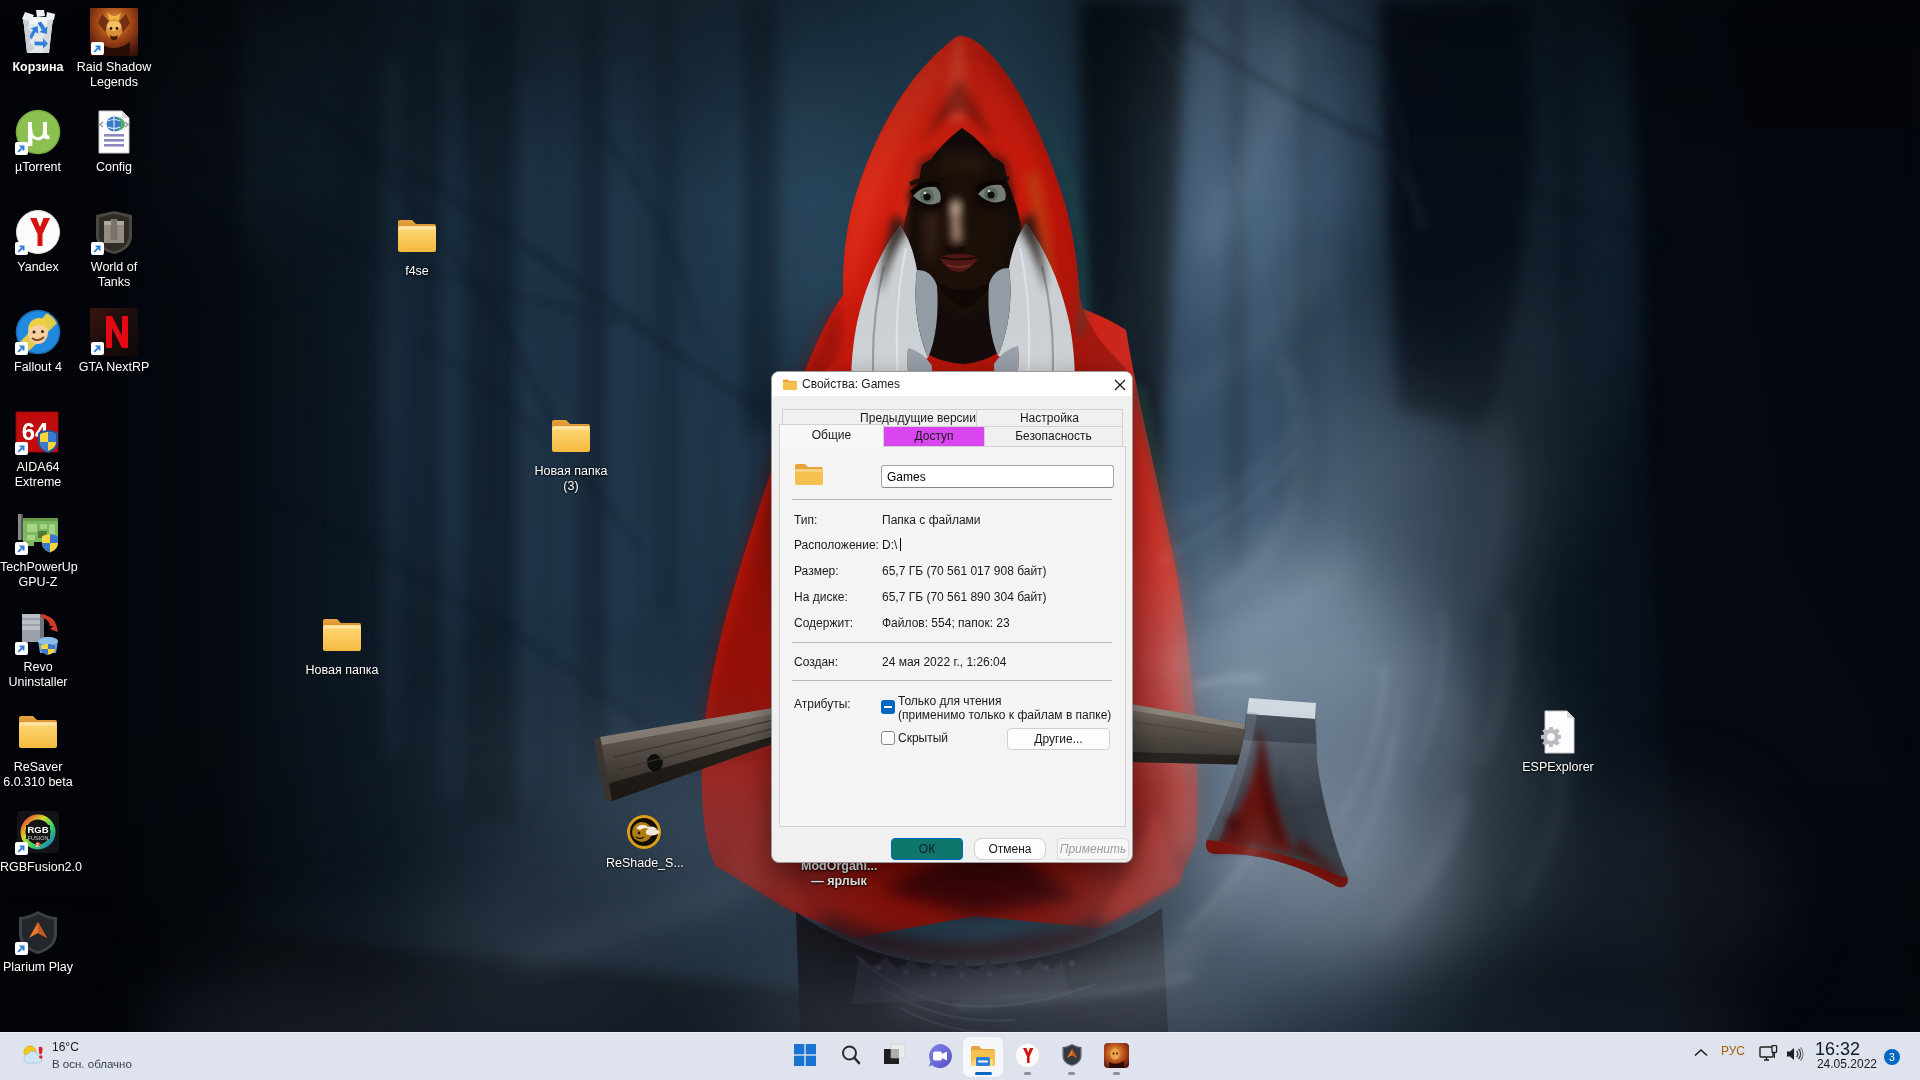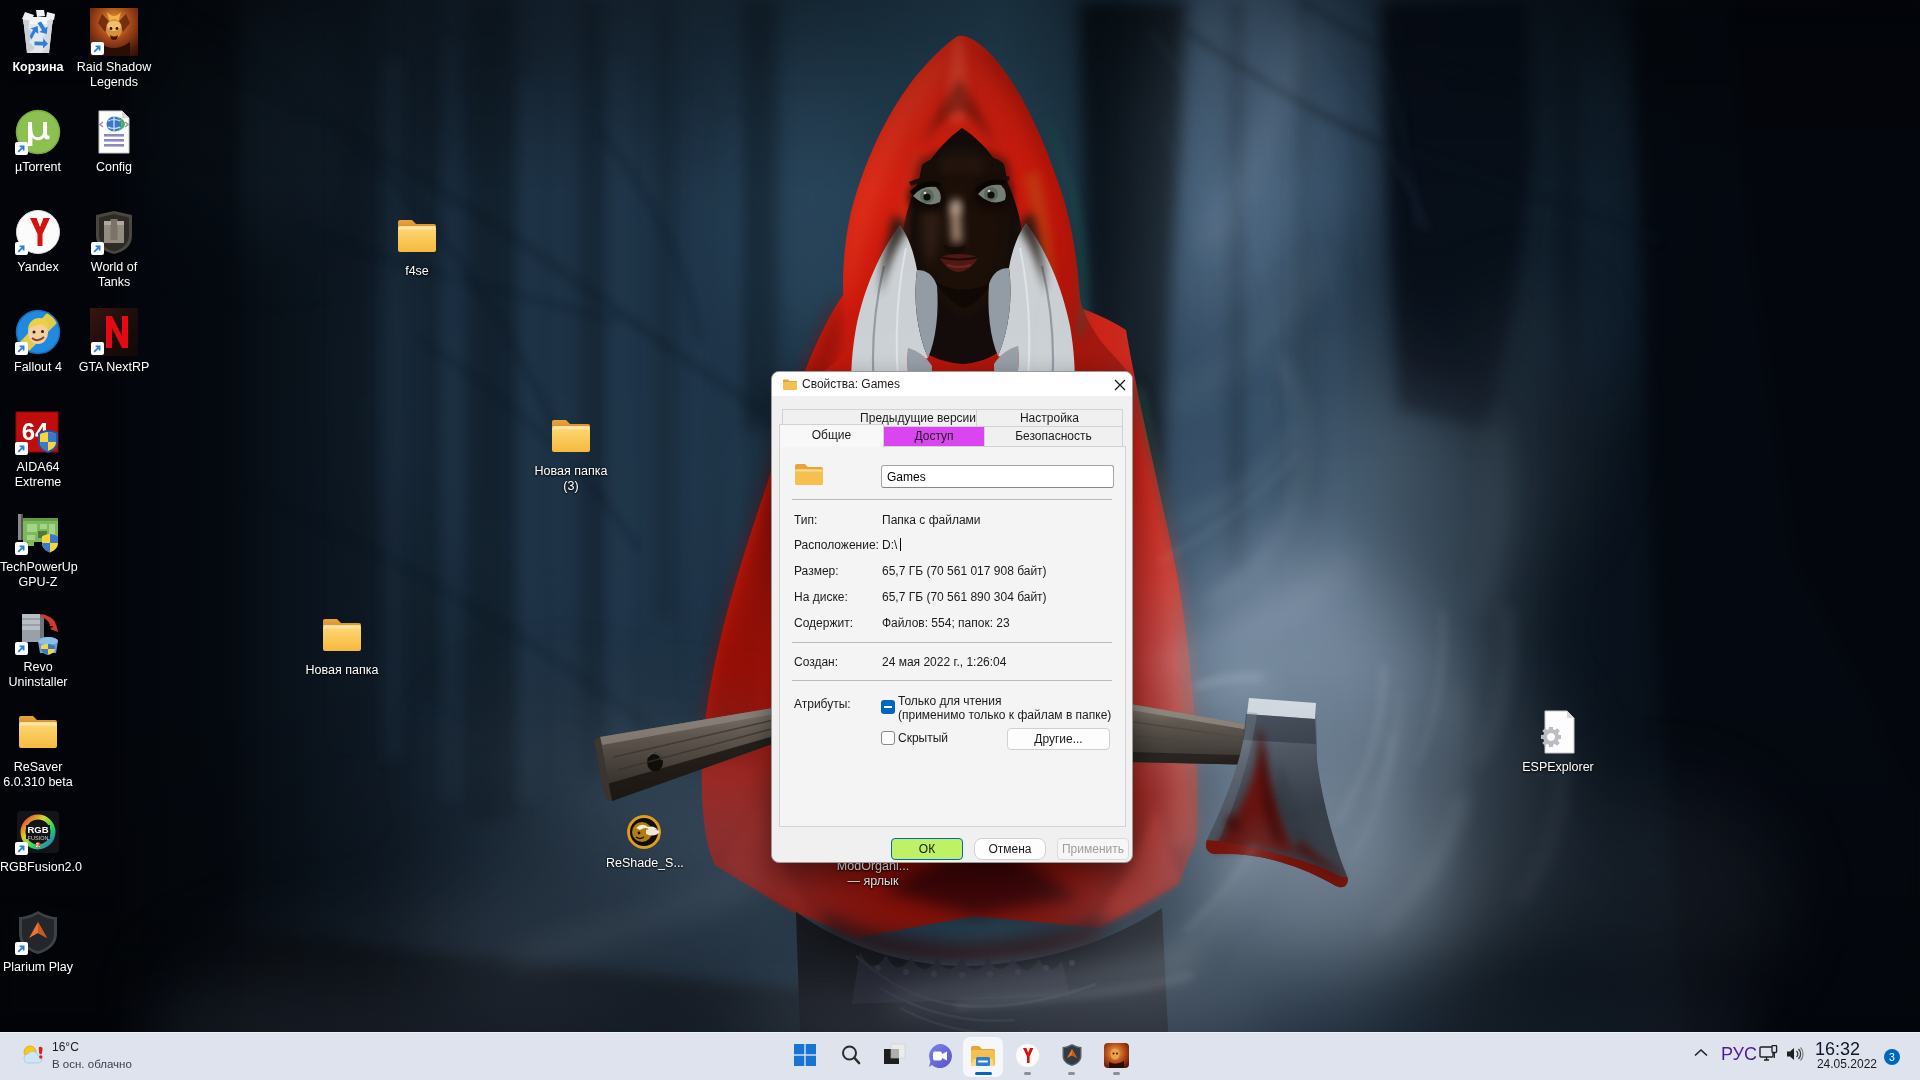--- a/index.html
+++ b/index.html
@@ -636,21 +636,21 @@
   <circle cx="20" cy="20" r="15.5" fill="none" stroke="#d99e1e" stroke-width="3"></circle>
   <circle cx="18" cy="20" r="10" fill="#b07c14"></circle>
   <path d="M12,16 Q18,10 24,15 Q30,13 34,18 Q30,16 26,18 Q22,14 16,18 Z" fill="#f5efe2"></path>
   <path d="M22,18 Q30,14 36,20 Q30,26 22,22 Z" fill="#f0e8d8"></path>
   <circle cx="15" cy="21" r="1.4" fill="#201505"></circle>
   <path d="M12,25 Q16,28 20,25" stroke="#201505" stroke-width="1.4" fill="none"></path>
  </svg></div>
  <div class="lb">ReShade_S...</div>
 </div>
 
-<div class="ic" style="left:835px;top:855px;">
+<div class="ic" style="left:801px;top:855px;font-weight:bold;">
  <div class="lb">ModOrgani...<br>— ярлык</div>
 </div>
 
 <div class="ic" style="left:1520px;top:708px;">
  <div class="g"><svg width="48" height="48" viewBox="0 0 48 48">
   <path d="M11,3 L33,3 L40,10 L40,45 L11,45 Z" fill="#fdfdfd" stroke="#c8c8c8" stroke-width="1"></path>
   <path d="M33,3 L40,10 L33,10 Z" fill="#d8d8d8"></path>
   <g fill="#b9bdc2">
             <path d="M17,37 a8,8 0 1 1 0.01,0 Z M17,33 a4,4 0 1 0 -0.01,0 Z"></path>
   <rect x="15" y="19" width="4" height="4"></rect>
@@ -715,23 +715,23 @@
   <div style="position:absolute;left:20px;top:308px;width:320px;height:1px;background:#bababa;"></div>
 
   <div style="position:absolute;left:22px;top:325px;">Атрибуты:</div>
   <div style="position:absolute;left:109px;top:328px;width:14px;height:14px;background:#0067c0;border-radius:3px;"></div>
   <div style="position:absolute;left:112px;top:334px;width:8px;height:2px;background:#fff;"></div>
   <div style="position:absolute;left:126px;top:322px;">Только для чтения<br>(применимо только к файлам в папке)</div>
   <div style="position:absolute;left:109px;top:359px;width:14px;height:14px;background:#fdfdfd;border:1px solid #8a8a8a;border-radius:3px;box-sizing:border-box;"></div>
   <div style="position:absolute;left:126px;top:359px;">Скрытый</div>
   <div style="position:absolute;left:235px;top:356px;width:103px;height:22px;background:#fdfdfd;border:1px solid #d0d0d0;border-radius:4px;box-sizing:border-box;text-align:center;line-height:20px;">Другие...</div>
 
-  <div style="position:absolute;left:119px;top:466px;width:72px;height:22px;background:#bef264;border:1px solid #0067c0;border-radius:4px;box-sizing:border-box;text-align:center;line-height:20px;">ОК</div>
+  <div style="position:absolute;left:119px;top:466px;width:72px;height:22px;background:#0f766e;border:1px solid #0067c0;border-radius:4px;box-sizing:border-box;text-align:center;line-height:20px;">ОК</div>
   <div style="position:absolute;left:202px;top:466px;width:72px;height:22px;background:#fdfdfd;border:1px solid #d0d0d0;border-radius:8px;box-sizing:border-box;text-align:center;line-height:20px;">Отмена</div>
-  <div style="position:absolute;left:285px;top:466px;width:72px;height:22px;background:#f6f6f6;border:1px solid #dadada;border-radius:4px;box-sizing:border-box;text-align:center;line-height:20px;color:#9d9d9d;">Применить</div>
+  <div style="position:absolute;left:285px;top:466px;width:72px;height:22px;background:#f6f6f6;border:1px solid #dadada;border-radius:4px;box-sizing:border-box;text-align:center;line-height:20px;color:#9d9d9d;font-style:italic;">Применить</div>
 </div>
 
 <div style="position:absolute;left:0;top:1032px;width:1920px;height:48px;background:#dee3ee;border-top:1px solid rgba(255,255,255,0.5);box-sizing:border-box;">
 
   <svg width="26" height="26" viewBox="0 0 26 26" style="position:absolute;left:20px;top:10px;">
     <circle cx="10" cy="9" r="6" fill="#f8c816"></circle>
     <circle cx="10" cy="9" r="6" fill="none" stroke="#e0a800" stroke-width="0.8"></circle>
     <path d="M4,16 a4.5,4.5 0 0 1 4,-5 a5.5,5.5 0 0 1 10,1.5 a3.8,3.8 0 0 1 1.5,7.3 L7,20 a4.5,4.5 0 0 1 -3,-4 Z" fill="#cfe6f6"></path>
     <path d="M4,16 a4.5,4.5 0 0 1 4,-5 a5.5,5.5 0 0 1 10,1.5 a3.8,3.8 0 0 1 1.5,7.3 L7,20 a4.5,4.5 0 0 1 -3,-4 Z" fill="none" stroke="#9ec8e8" stroke-width="0.8"></path>
     <path d="M19,4 q2.4,-1 3.4,1 q0.6,1.6 -1,6.4 l-2,-0.4 q-1,-5 -0.4,-7 Z" fill="#d6202a"></path>
@@ -804,21 +804,21 @@
     <ellipse cx="11" cy="11" rx="4.5" ry="5.5" fill="#e8a34c"></ellipse>
     <circle cx="9.5" cy="10.5" r="0.9" fill="#30110a"></circle>
     <circle cx="13" cy="10.5" r="0.9" fill="#30110a"></circle>
     <path d="M5,19 Q12,23 20,18 L20,25 L5,25 Z" fill="#2a0d06"></path>
   </svg>
   <div style="position:absolute;left:1113px;top:39px;width:7px;height:3px;border-radius:2px;background:#8a8f98;"></div>
 
   <svg width="14" height="10" viewBox="0 0 14 10" style="position:absolute;left:1694px;top:15px;">
     <path d="M1,7.5 L7,2 L13,7.5" fill="none" stroke="#1f1f1f" stroke-width="1.6"></path>
   </svg>
-  <div style="position:absolute;left:1721px;top:11px;font-size:18px;color:#4c1d95;">РУС</div>
+  <div style="position:absolute;left:1721px;top:11px;font-size:12px;color:#a16207;">РУС</div>
   <svg width="20" height="18" viewBox="0 0 20 18" style="position:absolute;left:1759px;top:12px;">
     <rect x="1" y="2" width="13" height="10" rx="1" fill="none" stroke="#1f1f1f" stroke-width="1.4"></rect>
     <path d="M5,15 L10,15 M7.5,12 L7.5,15" stroke="#1f1f1f" stroke-width="1.4"></path>
     <rect x="13" y="0.5" width="4.6" height="7" rx="1" fill="#dee3ee" stroke="#1f1f1f" stroke-width="1.3"></rect>
     <path d="M15.3,7.5 L15.3,13" stroke="#1f1f1f" stroke-width="1.3"></path>
   </svg>
   <svg width="20" height="18" viewBox="0 0 20 18" style="position:absolute;left:1785px;top:12px;">
     <path d="M2,6.5 L5,6.5 L9,3 L9,15 L5,11.5 L2,11.5 Z" fill="#1f1f1f"></path>
     <path d="M11.5,6 a4,4 0 0 1 0,6 M13.5,4 a7,7 0 0 1 0,10" fill="none" stroke="#1f1f1f" stroke-width="1.3" opacity="0.85"></path>
     <path d="M15.5,2.5 a9.5,9.5 0 0 1 0,13" fill="none" stroke="#1f1f1f" stroke-width="1.2" opacity="0.5"></path>

